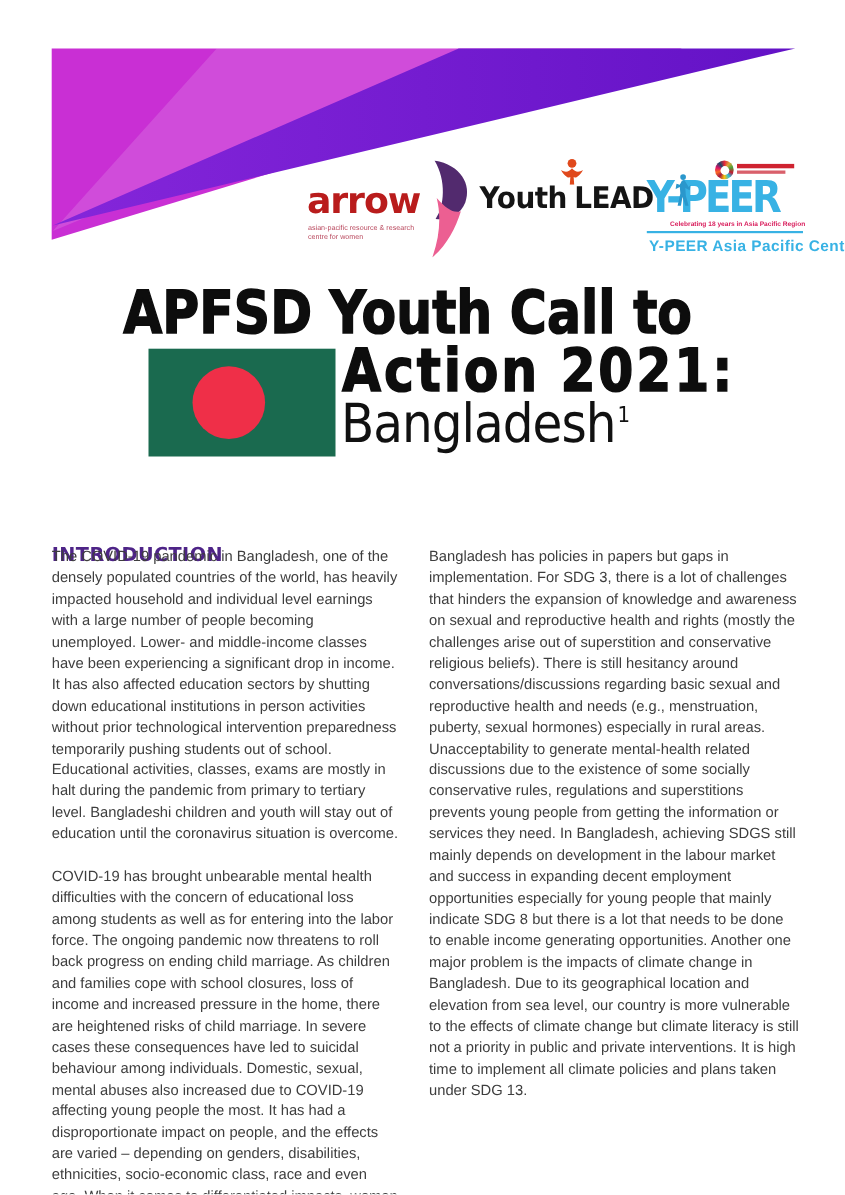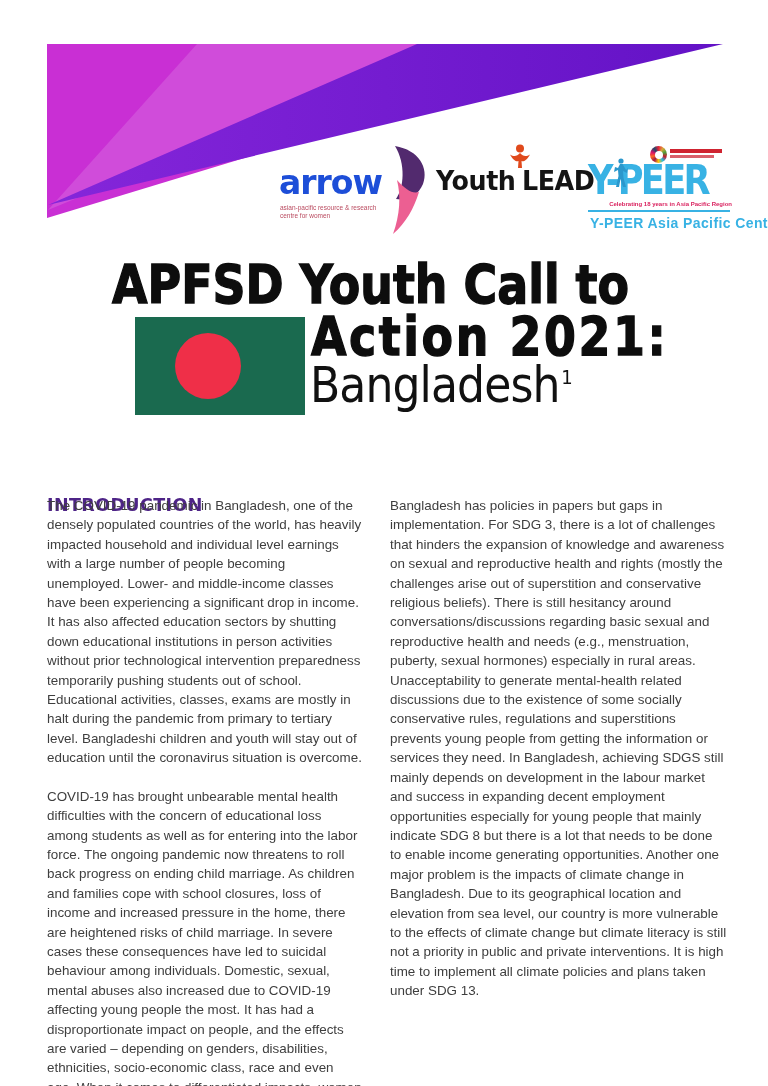--- a/index.html
+++ b/index.html
@@ -6,21 +6,21 @@
   #page{position:relative;width:768px;height:1086px;background:#ffffff;overflow:hidden;
         font-family:"Liberation Sans",sans-serif;}
 
   
   #banner{position:absolute;left:0;top:0;width:768px;height:240px;}
 
   
   .logo{position:absolute;}
   #arrow-logo{left:279px;top:146px;width:150px;height:88px;}
   #arrow-word{position:absolute;left:0;top:20px;font-family:"DejaVu Sans",sans-serif;
-              font-weight:700;font-size:33px;color:#1d4ed8;letter-spacing:-1px;line-height:1;}
+              font-weight:700;font-size:33px;color:#b91c1c;letter-spacing:-1px;line-height:1;}
   .arrow-tag{position:absolute;left:1px;font-size:6.5px;color:#b9495e;line-height:1.25;white-space:nowrap;}
   #arrow-tag1{top:58px;} #arrow-tag2{top:66px;}
   #arrow-mark{position:absolute;left:104px;top:0px;}
 
   #youthlead-logo{left:436px;top:144px;width:160px;height:60px;}
   #yl-icon{position:absolute;left:72px;top:0px;}
   #yl-text{position:absolute;left:0;top:21px;font-family:"DejaVu Sans",sans-serif;
            font-size:27px;font-weight:600;color:#141414;letter-spacing:-0.5px;white-space:nowrap;
            transform:scaleX(0.94);transform-origin:left top;}
   #yl-text .gap{display:inline-block;width:7px;}

